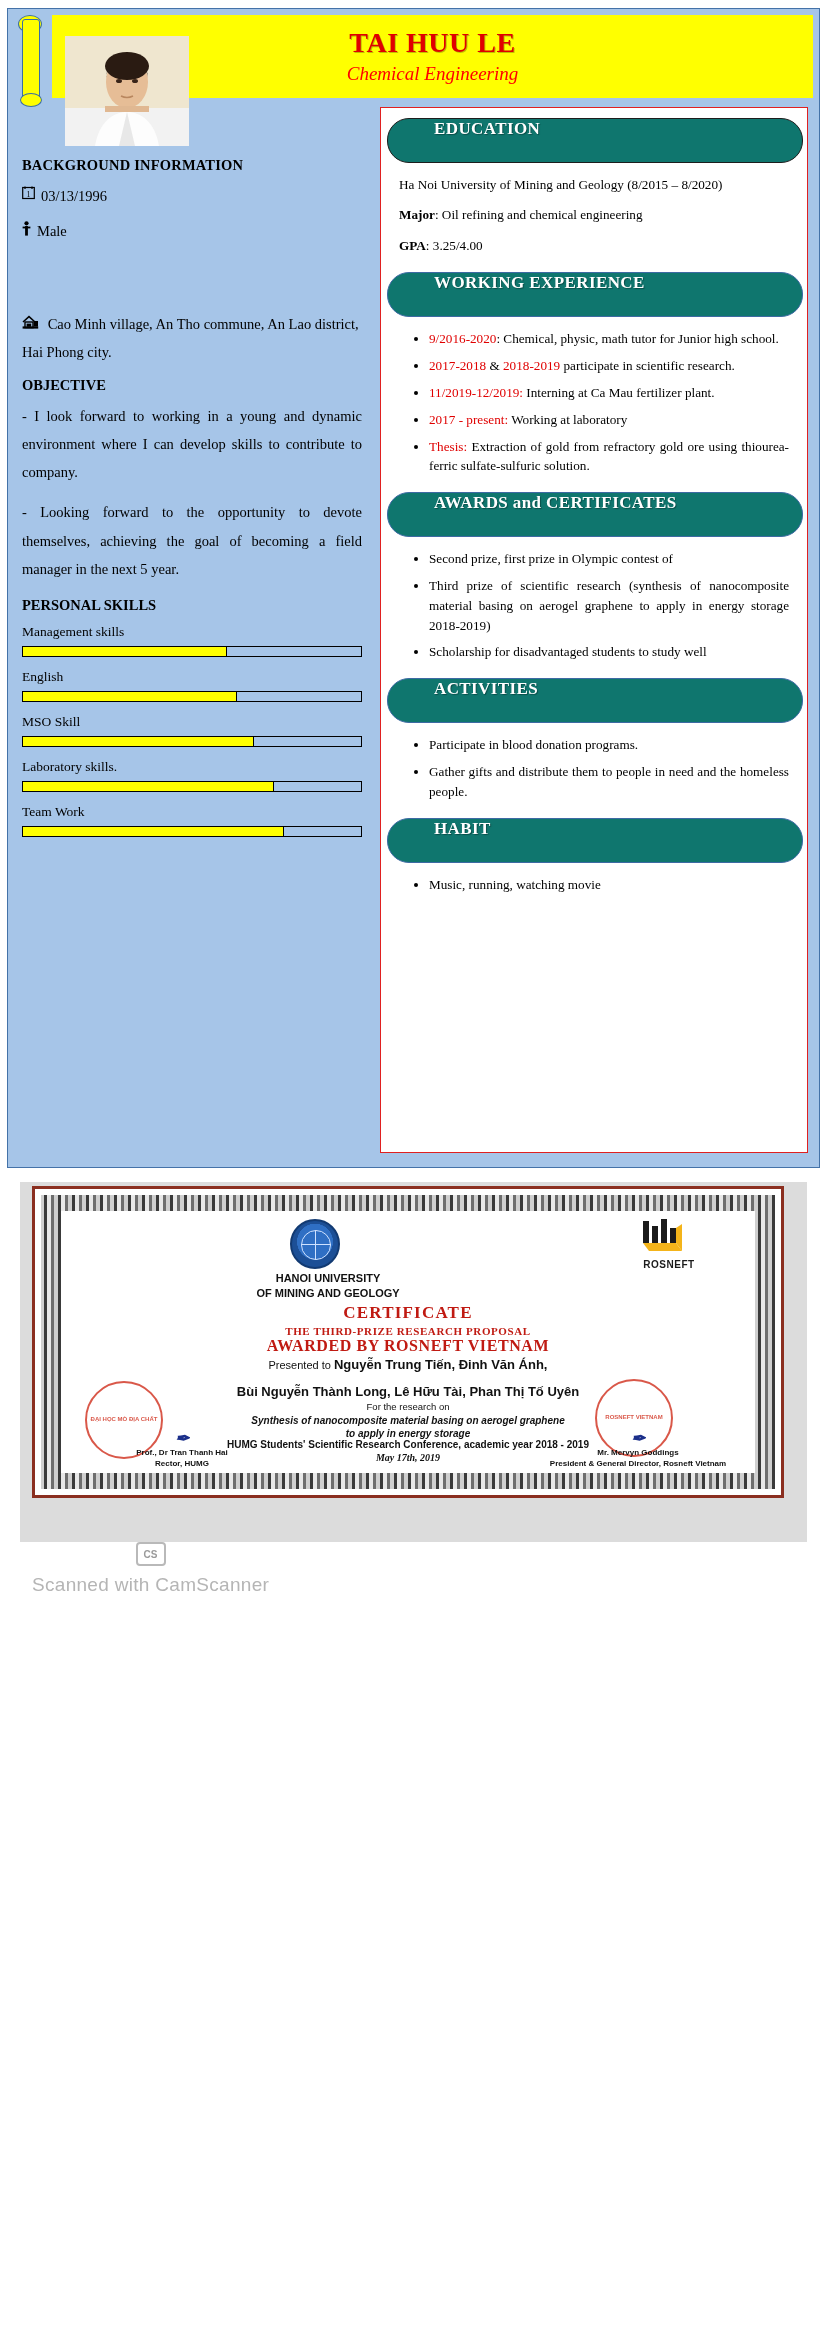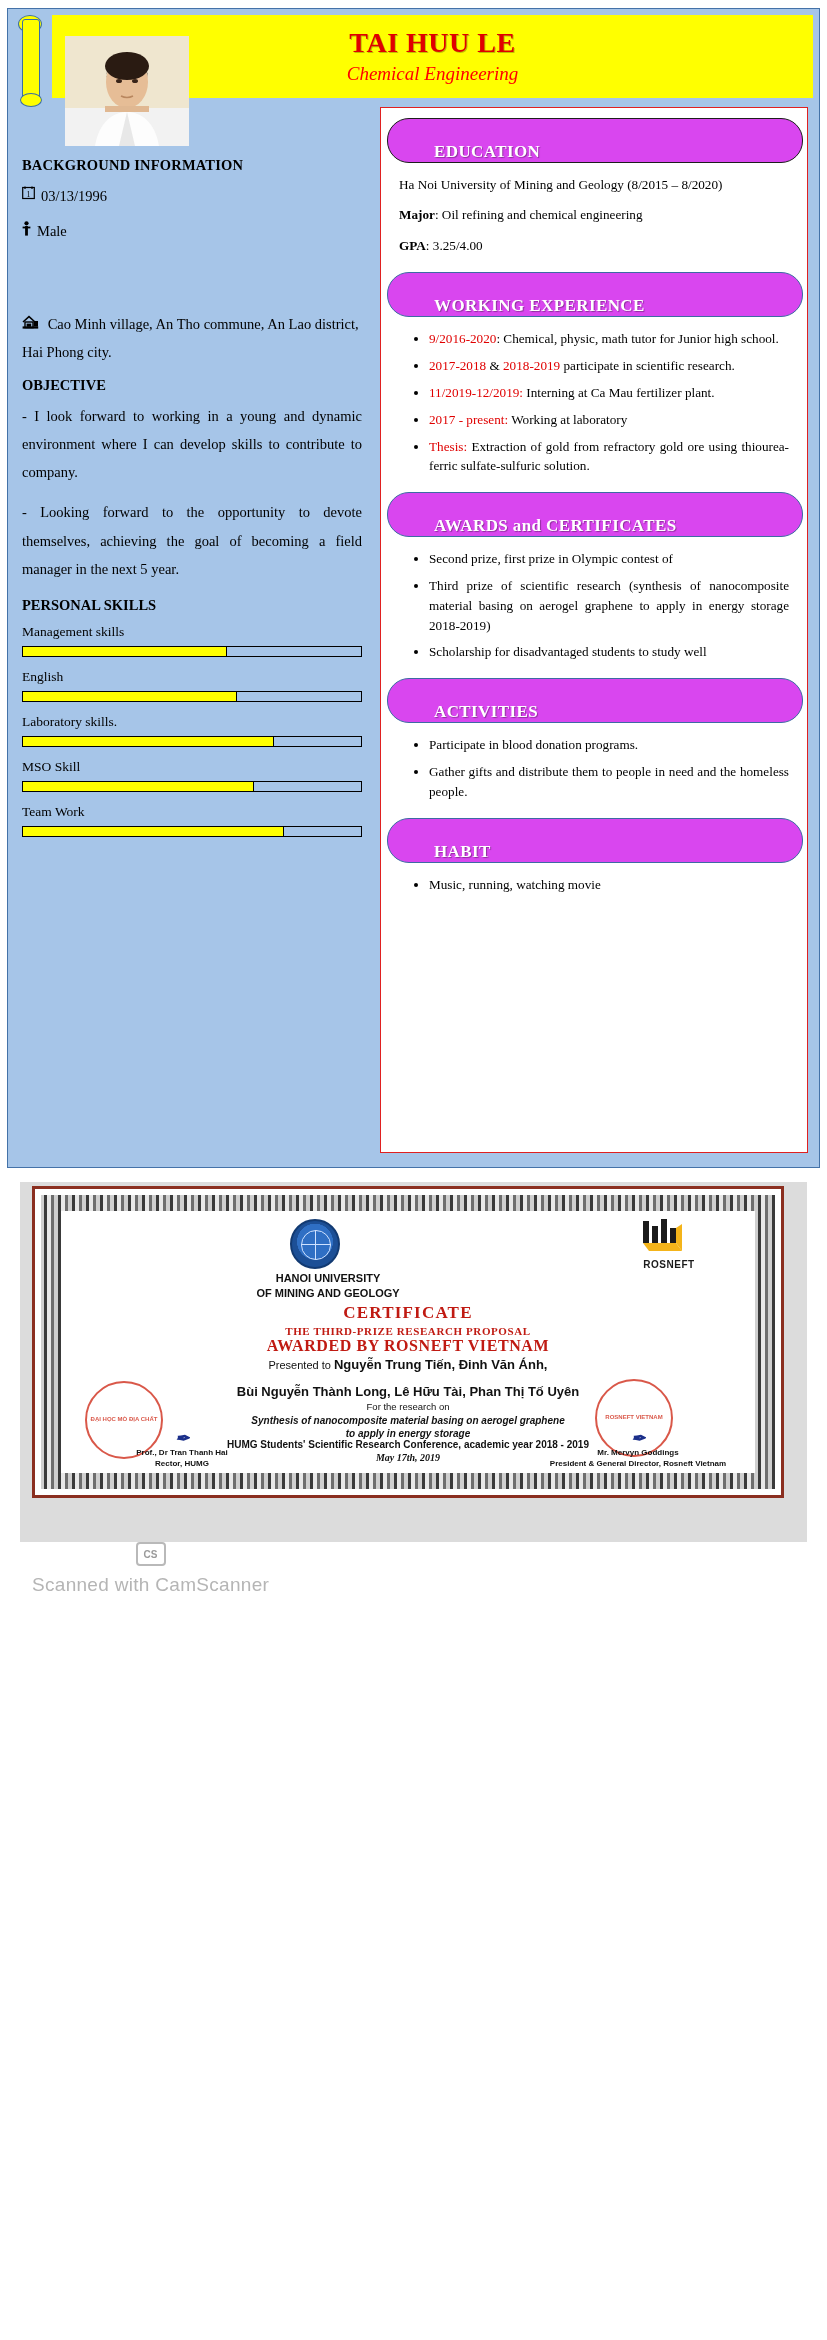--- a/index.html
+++ b/index.html
@@ -42,23 +42,23 @@
   .ps-h{font-weight:bold;font-size:14.5px;margin:14px 0 10px 0;}
 
   .skill{margin-bottom:12px;}
   .skill-label{font-size:13.5px;margin-bottom:6px;}
   .bar{position:relative;height:11px;border:1px solid #000;background:#a6c5e8;box-sizing:border-box;}
   .bar .fill{position:absolute;left:0;top:0;bottom:0;background:#ffff00;border-right:1px solid #000;}
 
   
   .right{position:absolute;left:372px;top:98px;width:428px;bottom:14px;
          background:#ffffff;border:1.2px solid #e02020;box-sizing:border-box;padding:10px 6px 10px 6px;}
-  .pill{position:relative;height:43px;margin:0 0 12px 0;background:#d946ef;
+  .pill{position:relative;height:43px;margin:0 0 12px 0;background:#0f766e;
         border:1.6px solid #1d1d1d;border-radius:22px/22px;
-        display:flex;align-items:flex-end;}
+        display:flex;align-items:flex-start;}
   .pill.blueedge{border-color:#3d6aa3;}
   .pill span{color:#ffffff;font-weight:bold;font-size:17px;letter-spacing:.4px;padding-left:46px;
              text-shadow:1px 1px 1px rgba(0,0,0,.35);}
   .pill.wide{width:100%;}
 
   .rbody{padding:0 12px 6px 12px;}
   .rp{font-size:13.2px;line-height:1.55;margin:0 0 10px 0;text-align:justify;}
   .rp b{font-weight:bold;}
   ul.rlist{margin:4px 0 10px 0;padding-left:30px;}
   ul.rlist li{font-size:13.2px;line-height:1.5;margin-bottom:7px;text-align:justify;}
@@ -205,29 +205,29 @@
               <div class="fill" style="width: 60%;"></div>
             </div>
         </div>
         <div class="skill">
           <div class="skill-label">English</div>
           <div class="bar">
               <div class="fill" style="width: 63%;"></div>
             </div>
         </div>
         <div class="skill">
+          <div class="skill-label">MSO Skill</div>
+          <div class="bar">
+              <div class="fill" style="width: 68%;"></div>
+            </div>
+        </div>
+        <div class="skill">
           <div class="skill-label">Laboratory skills.</div>
           <div class="bar">
               <div class="fill" style="width: 74%;"></div>
-            </div>
-        </div>
-        <div class="skill">
-          <div class="skill-label">MSO Skill</div>
-          <div class="bar">
-              <div class="fill" style="width: 68%;"></div>
             </div>
         </div>
         <div class="skill">
           <div class="skill-label">Team Work</div>
           <div class="bar">
               <div class="fill" style="width: 77%;"></div>
             </div>
         </div>
       </div>
 

